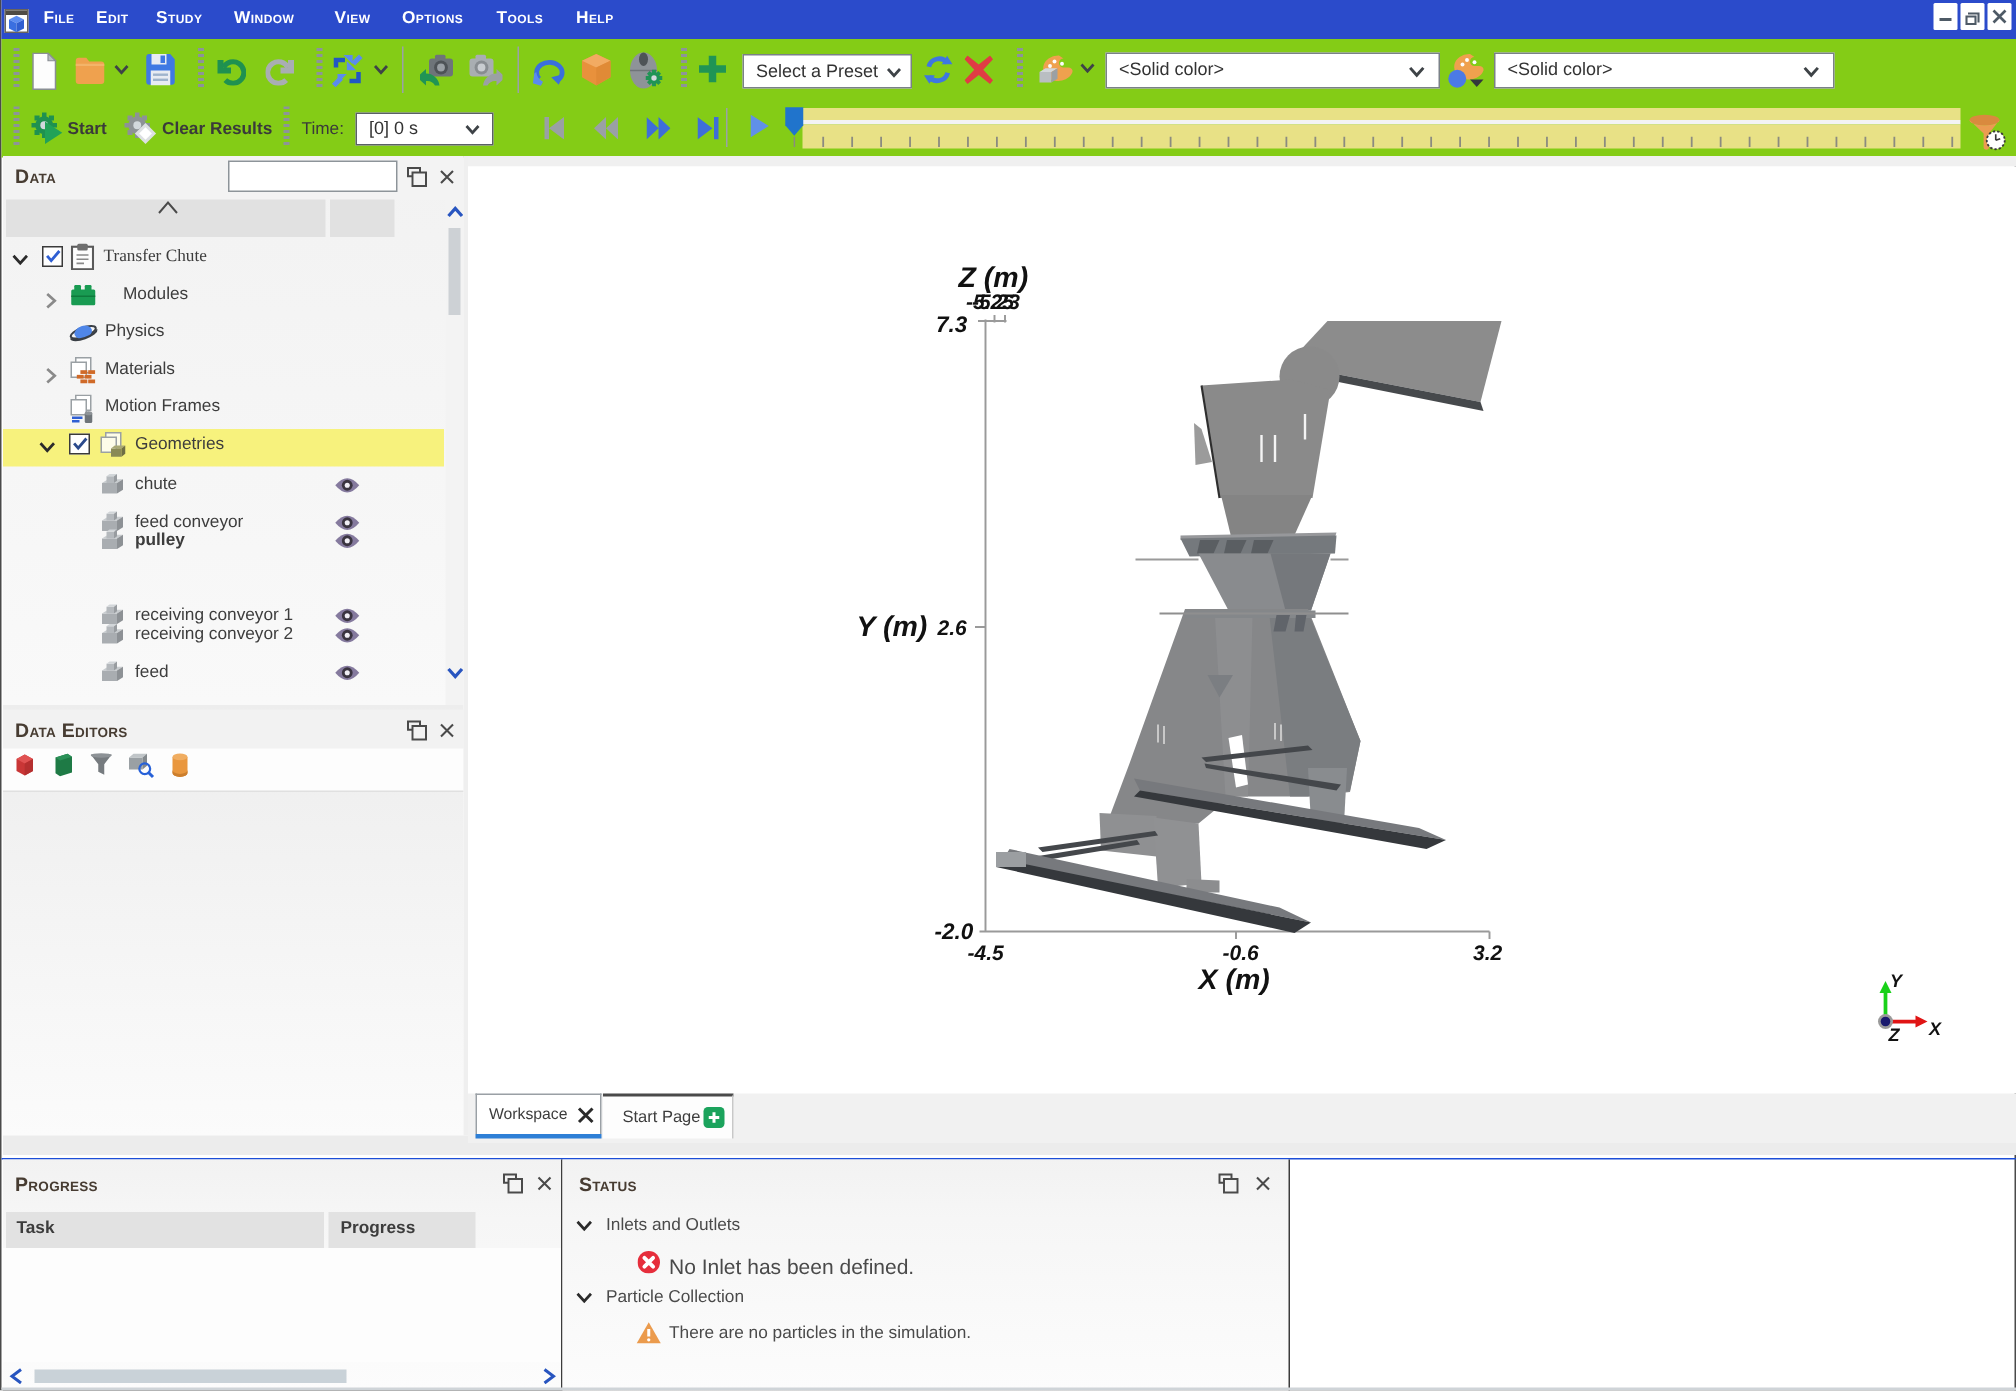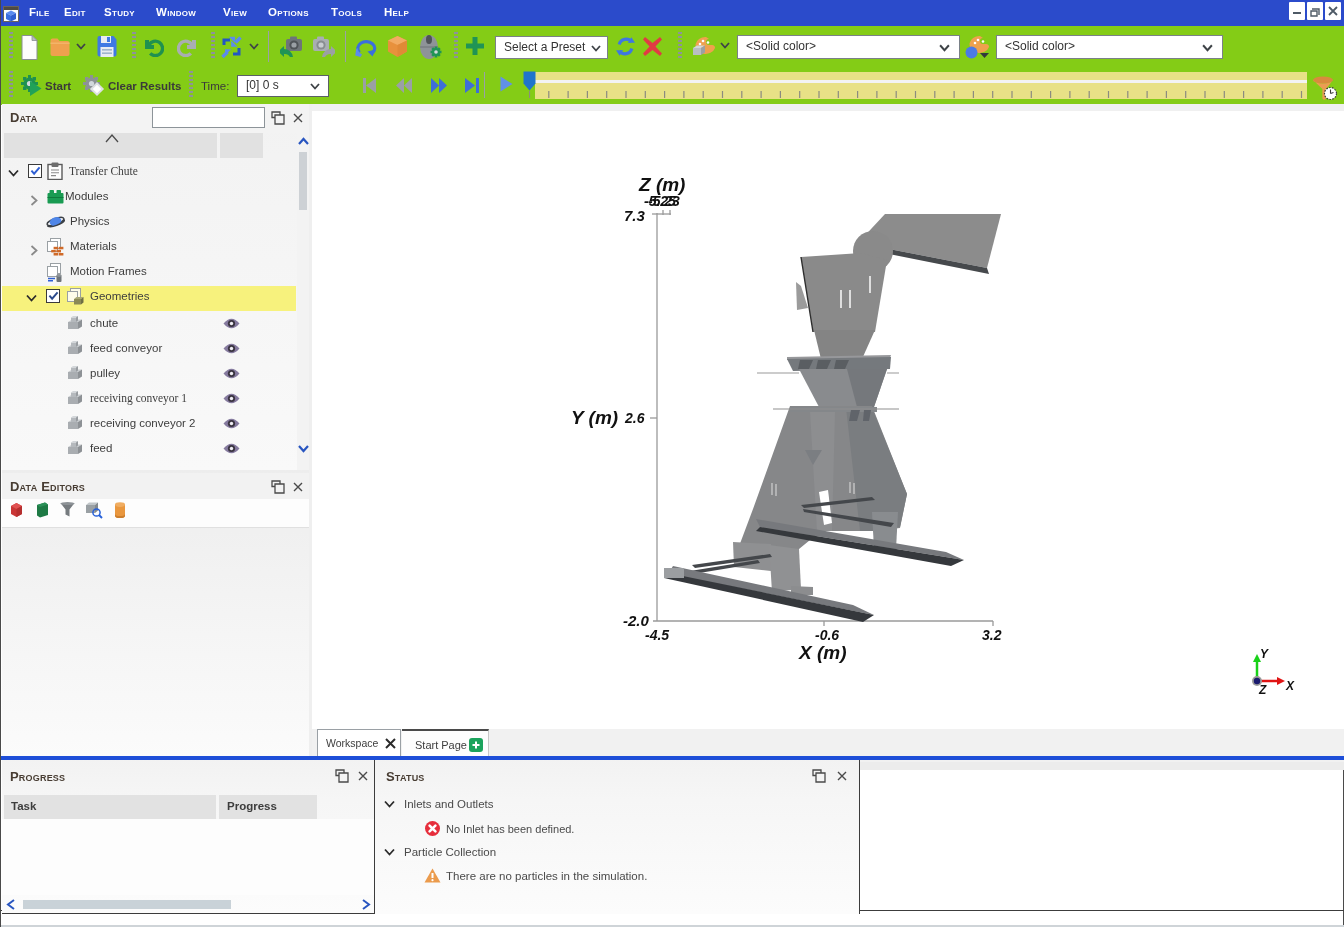--- a/index.html
+++ b/index.html
@@ -27,21 +27,21 @@
   #dataPanel{position:absolute;left:1px;top:104px;width:307px;height:366px;background:linear-gradient(180deg,#f2f2f2,#f9f9f9);}
   #dataEditors{position:absolute;left:1px;top:470px;width:307px;height:287px;background:linear-gradient(180deg,#ededed,#fbfbfb);}
   #leftStrip{position:absolute;left:1px;top:757px;width:310px;height:13px;background:#ececec;}
   #splitter{position:absolute;left:308px;top:104px;width:3px;height:653px;background:#efefef;}
   
   #vpTopStrip{position:absolute;left:311px;top:104px;width:1032px;height:7px;background:#f0f0f0;}
   #viewport{position:absolute;left:311px;top:111px;width:1032px;height:618px;background:#ffffff;}
   #tabbar{position:absolute;left:311px;top:729px;width:1032px;height:33px;background:#f1f1f1;}
   #tabStrip{position:absolute;left:311px;top:762px;width:1032px;height:8px;background:#ececec;}
   
-  #bottom{position:absolute;left:0;top:756px;width:1344px;height:155px;border-top:4px solid #1d4ed8;border-bottom:1px solid #3c3c3c;box-sizing:border-box;}
+  #bottom{position:absolute;left:0;top:772px;width:1344px;height:155px;border-top:1px solid #1d4ed8;border-bottom:1px solid #3c3c3c;box-sizing:border-box;}
   .bpanel{position:absolute;top:0;height:154px;background:linear-gradient(180deg,#f2f2f2 0,#f6f6f6 40px,#fcfcfc 100%);}
   #bottomEdge{position:absolute;left:0;top:925px;width:1344px;height:2px;background:#cfd4d8;}
   .colhdr{position:absolute;background:#e2e2e2;font-size:11.5px;font-weight:bold;color:#3d3d3d;}
 </style>
 </head>
 <body>
 <div id="win">
   <div id="titlebar">
     <div class="abs" style="left:2px;top:6px;width:16px;height:16px;background:#fdfdfd;border:1px solid #6a645c;box-sizing:border-box;">
       <div class="abs" style="left:0;top:0;width:14px;height:3px;background:#4e4a44;"></div>
@@ -327,21 +327,21 @@
 
       <svg class="abs" style="left:28px;top:91px" width="8" height="11" viewBox="0 0 8 11">
           <path d="M1.5 1 L6.5 5.5 L1.5 10" fill="none" stroke="#8a8a8a" stroke-width="1.8"></path>
         </svg>
       <svg class="abs" style="left:45px;top:85px" width="17" height="15" viewBox="0 0 17 15">
         <rect x="0.5" y="4" width="16" height="10.5" rx="1" fill="#199b52"></rect>
         <rect x="2.5" y="1" width="4.5" height="4" rx="0.8" fill="#199b52"></rect>
         <rect x="9.5" y="1" width="4.5" height="4" rx="0.8" fill="#199b52"></rect>
         <path d="M0.5 8.5 h16" stroke="#0e7a3c" stroke-width="1"></path>
       </svg>
-      <div class="treetxt abs" style="left:63px;top:86px;">Modules</div>
+      <div class="treetxt abs" style="left:80px;top:86px;">Modules</div>
 
       <svg class="abs" style="left:44px;top:111px" width="19" height="14" viewBox="0 0 19 14">
         <ellipse cx="9.5" cy="6.5" rx="8.8" ry="3" fill="none" stroke="#3a3f45" stroke-width="1.4" transform="rotate(-20 9.5 6.5)"></ellipse>
         <ellipse cx="9.5" cy="6.5" rx="6" ry="4.2" fill="#4f86e8" transform="rotate(-18 9.5 6.5)"></ellipse>
         <path d="M1.4 10.5 a 9 3 -20 0 0 17 -6" fill="none" stroke="#3a3f45" stroke-width="1.5"></path>
       </svg>
       <div class="treetxt abs" style="left:68px;top:111px;">Physics</div>
 
       <svg class="abs" style="left:28px;top:141px" width="8" height="11" viewBox="0 0 8 11">
           <path d="M1.5 1 L6.5 5.5 L1.5 10" fill="none" stroke="#8a8a8a" stroke-width="1.8"></path>
@@ -413,37 +413,37 @@
             <polygon points="4,2.5 6,1 11,1 9,2.5" fill="#d2d6d9"></polygon>
             <polygon points="9,2.5 11,1 11,5.5 9,7" fill="#989ca0"></polygon>
           </svg>
           <span class="treetxt kt">feed conveyor</span>
           <svg class="eye" width="17" height="11" viewBox="0 0 17 11">
             <path d="M0.5 5.5 Q8.5 -4 16.5 5.5 Q8.5 15 0.5 5.5 z" fill="#857a9e"></path>
             <circle cx="8.5" cy="5.5" r="3.6" fill="#3a3440"></circle>
             <circle cx="8.5" cy="5.5" r="1.7" fill="#f0eef4"></circle>
           </svg>
         </div>
-      <div class="kid" style="top:257px;">
+      <div class="kid" style="top:244px;font-weight:bold;">
           <svg class="blk" width="17" height="16" viewBox="0 0 17 16">
             <rect x="1" y="7" width="10" height="7" fill="#a9adb1"></rect>
             <polygon points="1,7 5,4.5 15,4.5 11,7" fill="#c8cccf"></polygon>
             <polygon points="11,7 15,4.5 15,11.5 11,14" fill="#8d9195"></polygon>
             <rect x="4" y="2.5" width="5" height="4.5" fill="#b5b9bd"></rect>
             <polygon points="4,2.5 6,1 11,1 9,2.5" fill="#d2d6d9"></polygon>
             <polygon points="9,2.5 11,1 11,5.5 9,7" fill="#989ca0"></polygon>
           </svg>
           <span class="treetxt kt">pulley</span>
           <svg class="eye" width="17" height="11" viewBox="0 0 17 11">
             <path d="M0.5 5.5 Q8.5 -4 16.5 5.5 Q8.5 15 0.5 5.5 z" fill="#857a9e"></path>
             <circle cx="8.5" cy="5.5" r="3.6" fill="#3a3440"></circle>
             <circle cx="8.5" cy="5.5" r="1.7" fill="#f0eef4"></circle>
           </svg>
         </div>
-      <div class="kid" style="top:282px;font-family:Liberation Serif, serif;">
+      <div class="kid" style="top:294px;">
           <svg class="blk" width="17" height="16" viewBox="0 0 17 16">
             <rect x="1" y="7" width="10" height="7" fill="#a9adb1"></rect>
             <polygon points="1,7 5,4.5 15,4.5 11,7" fill="#c8cccf"></polygon>
             <polygon points="11,7 15,4.5 15,11.5 11,14" fill="#8d9195"></polygon>
             <rect x="4" y="2.5" width="5" height="4.5" fill="#b5b9bd"></rect>
             <polygon points="4,2.5 6,1 11,1 9,2.5" fill="#d2d6d9"></polygon>
             <polygon points="9,2.5 11,1 11,5.5 9,7" fill="#989ca0"></polygon>
           </svg>
           <span class="treetxt kt">receiving conveyor 1</span>
           <svg class="eye" width="17" height="11" viewBox="0 0 17 11">
@@ -694,21 +694,21 @@
           <path d="M2 2 L10 10 M10 2 L2 10" stroke="#4a4a4a" stroke-width="1.4"></path>
         </svg>
       <svg class="abs" style="left:9px;top:40px" width="11" height="8" viewBox="0 0 11 8">
           <path d="M1 1.5 L5.5 6.5 L10 1.5" fill="none" stroke="#2b2b2b" stroke-width="1.8"></path>
         </svg>
       <div class="abs" style="left:29px;top:38px;font-size:11.5px;color:#4a4a4a;">Inlets and Outlets</div>
       <svg class="abs" style="left:50px;top:61px" width="15" height="15" viewBox="0 0 15 15">
           <circle cx="7.5" cy="7.5" r="7.5" fill="#e62e3c"></circle>
           <path d="M4.6 4.6 L10.4 10.4 M10.4 4.6 L4.6 10.4" stroke="#fff" stroke-width="2.6" stroke-linecap="round"></path>
         </svg>
-      <div class="abs" style="left:71px;top:63px;font-size:11px;color:#4a4a4a;text-align:center;">No Inlet has been defined.</div>
+      <div class="abs" style="left:71px;top:63px;font-size:14px;color:#4a4a4a;text-align:center;">No Inlet has been defined.</div>
       <svg class="abs" style="left:9px;top:88px" width="11" height="8" viewBox="0 0 11 8">
           <path d="M1 1.5 L5.5 6.5 L10 1.5" fill="none" stroke="#2b2b2b" stroke-width="1.8"></path>
         </svg>
       <div class="abs" style="left:29px;top:86px;font-size:11.5px;color:#4a4a4a;">Particle Collection</div>
       <svg class="abs" style="left:49px;top:108px" width="17" height="15" viewBox="0 0 17 15">
           <path d="M8.5 0.5 L16.5 14.5 H0.5 z" fill="#eb9b4d"></path>
           <path d="M8.5 5 v5" stroke="#fff" stroke-width="2"></path>
           <circle cx="8.5" cy="12.2" r="1.1" fill="#fff"></circle>
         </svg>
       <div class="abs" style="left:71px;top:110px;font-size:11.5px;color:#4a4a4a;">There are no particles in the simulation.</div>

